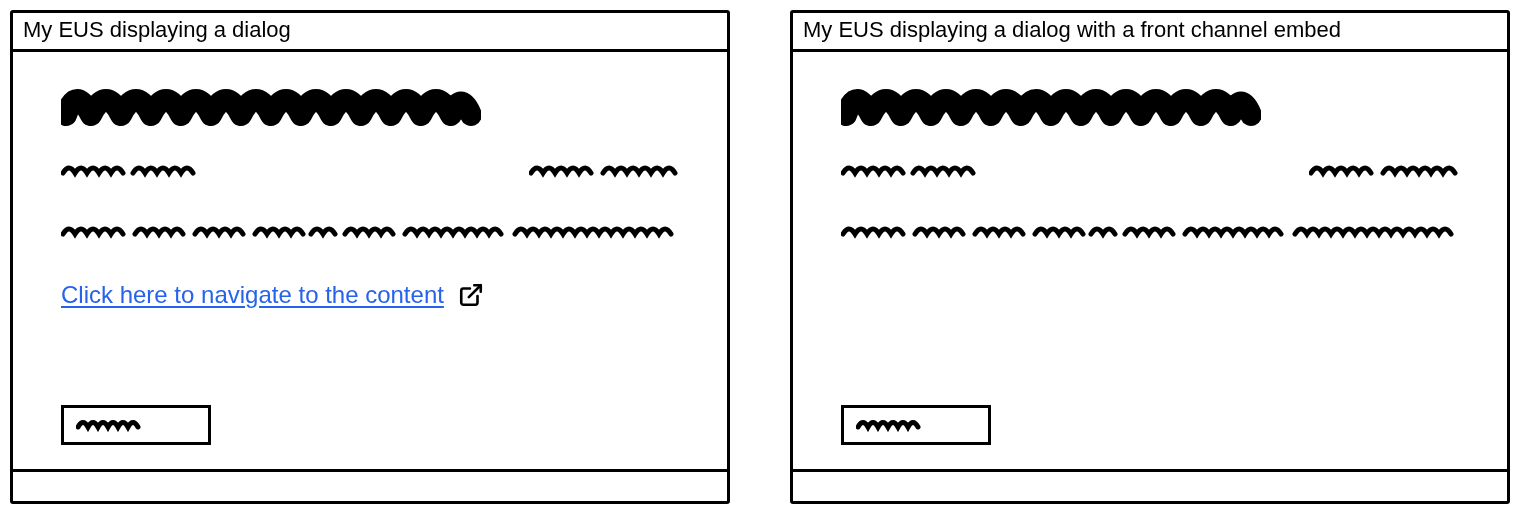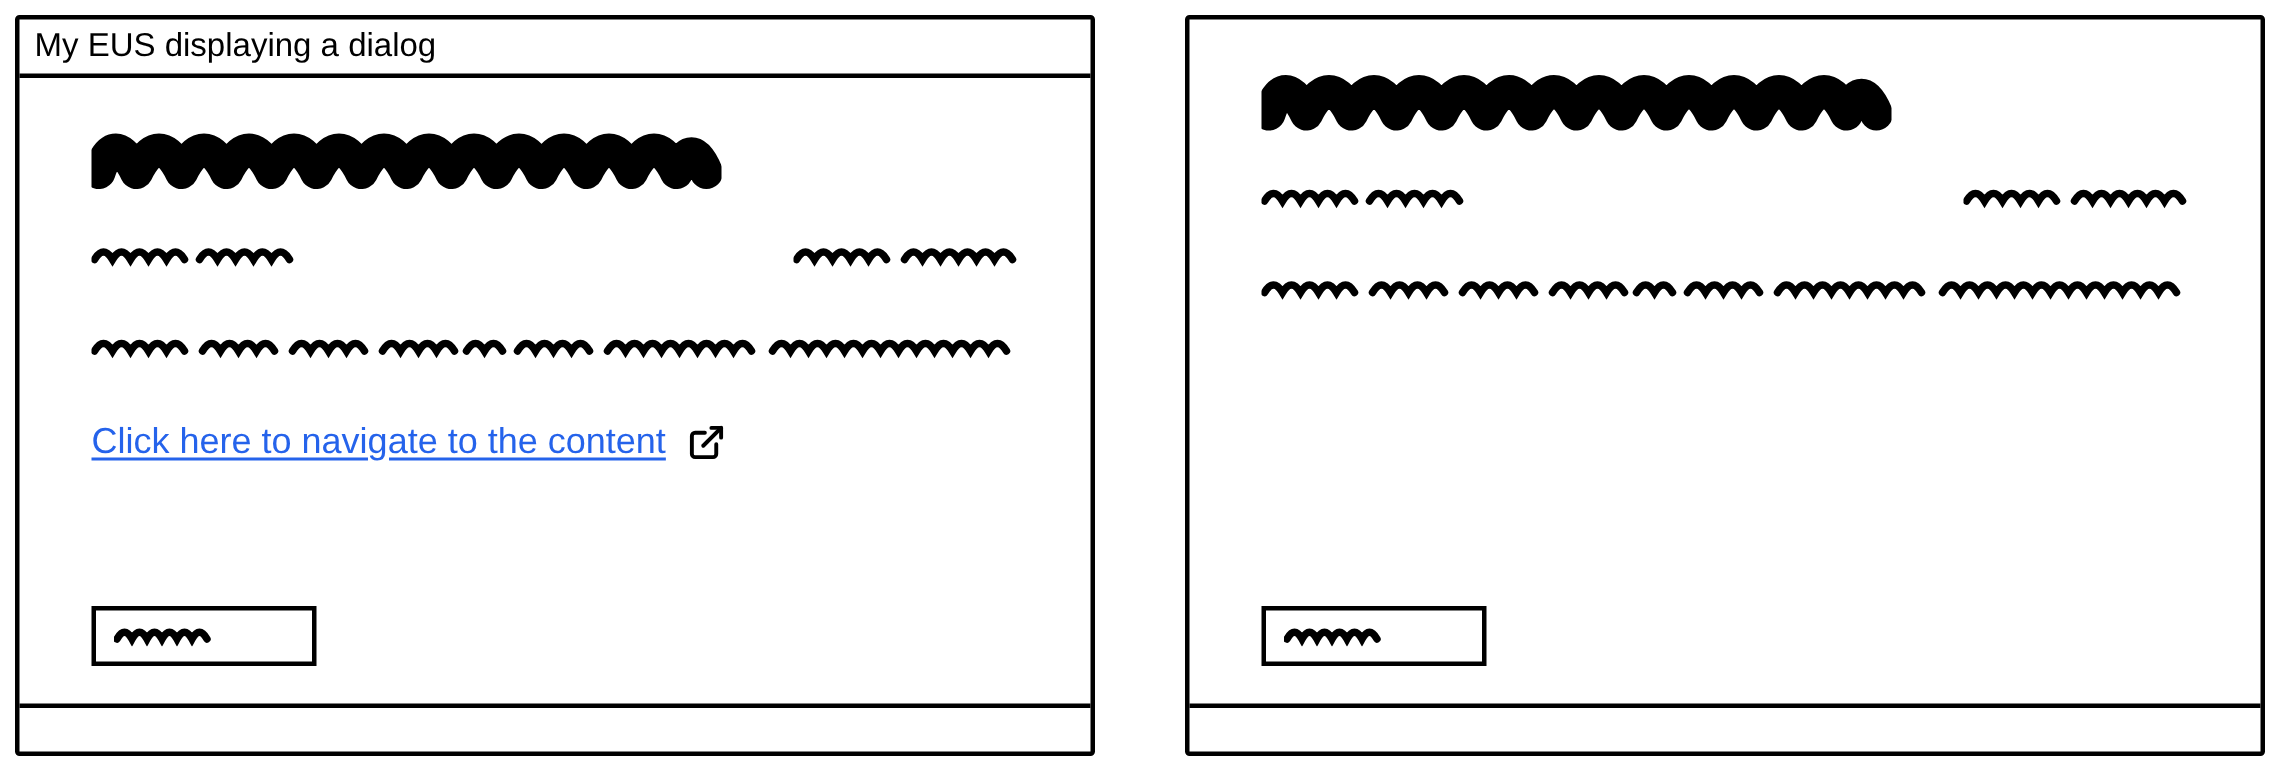--- a/index.html
+++ b/index.html
@@ -161,20 +161,23 @@
               </svg>
           </div>
         </div>
       </div>
 
     </div>
     <div class="footer"></div>
   </div>
 
   <div class="window">
+    <div class="titlebar">
+      <span>My EUS displaying a dialog with a front channel embed</span>
+    </div>
     <div class="body">
 
       <div class="scribble scribble-big">
         <svg viewBox="0 0 420 50" width="420" height="50" aria-hidden="true">
           <path d="M5 35 Q15 5 30 35 Q45 5 60 35 Q75 5 90 35 Q105 5 120 35 Q135 5 150 35 Q165 5 180 35 Q195 5 210 35 Q225 5 240 35 Q255 5 270 35 Q285 5 300 35 Q315 5 330 35 Q345 5 360 35 Q375 5 390 35 Q400 10 410 35" fill="none" stroke="#000" stroke-width="22" stroke-linecap="round" stroke-linejoin="round"></path>
         </svg>
       </div>
 
       <div class="row">
         <div class="scribble row-left">

